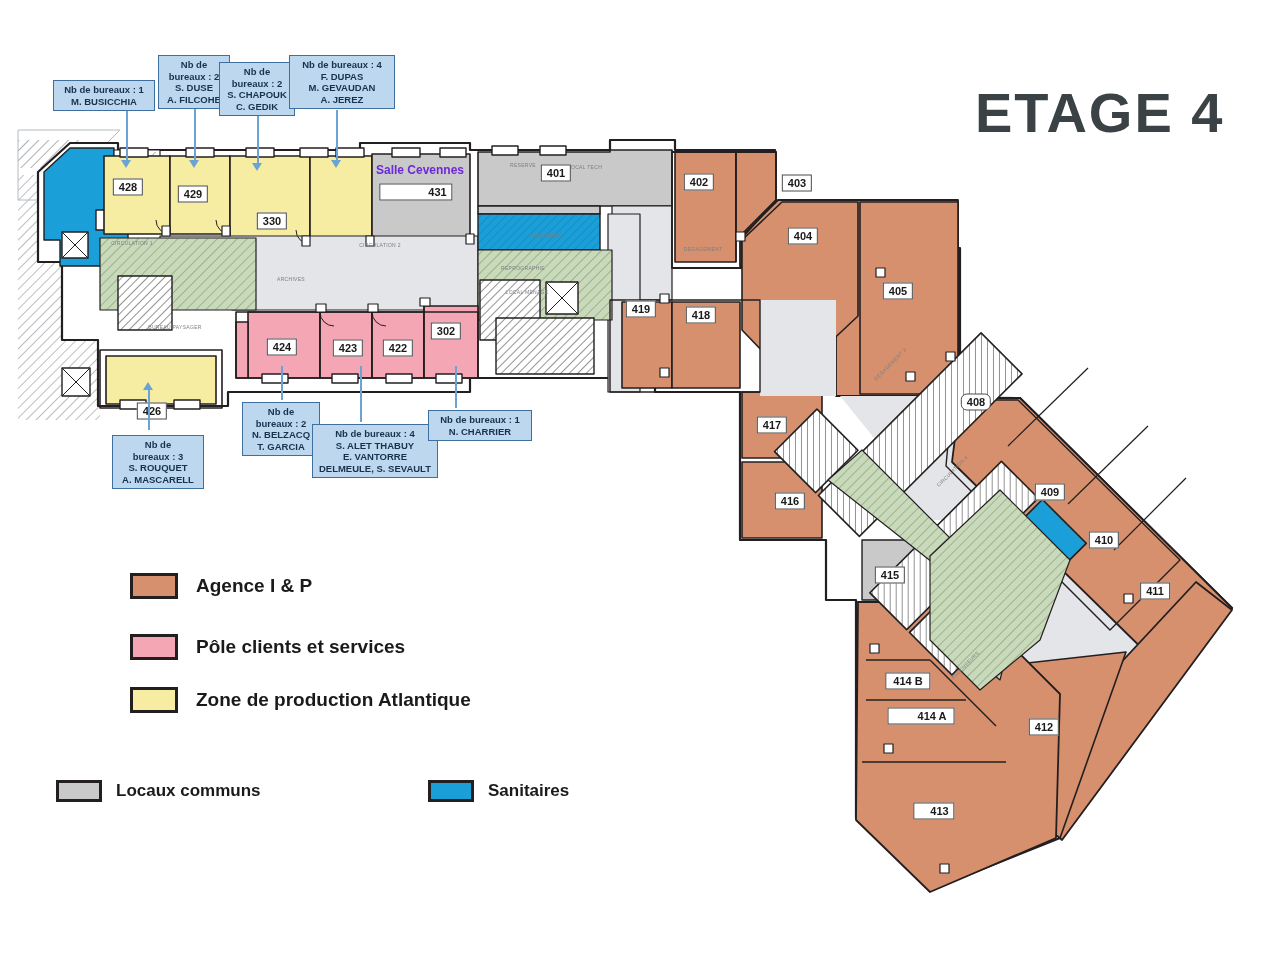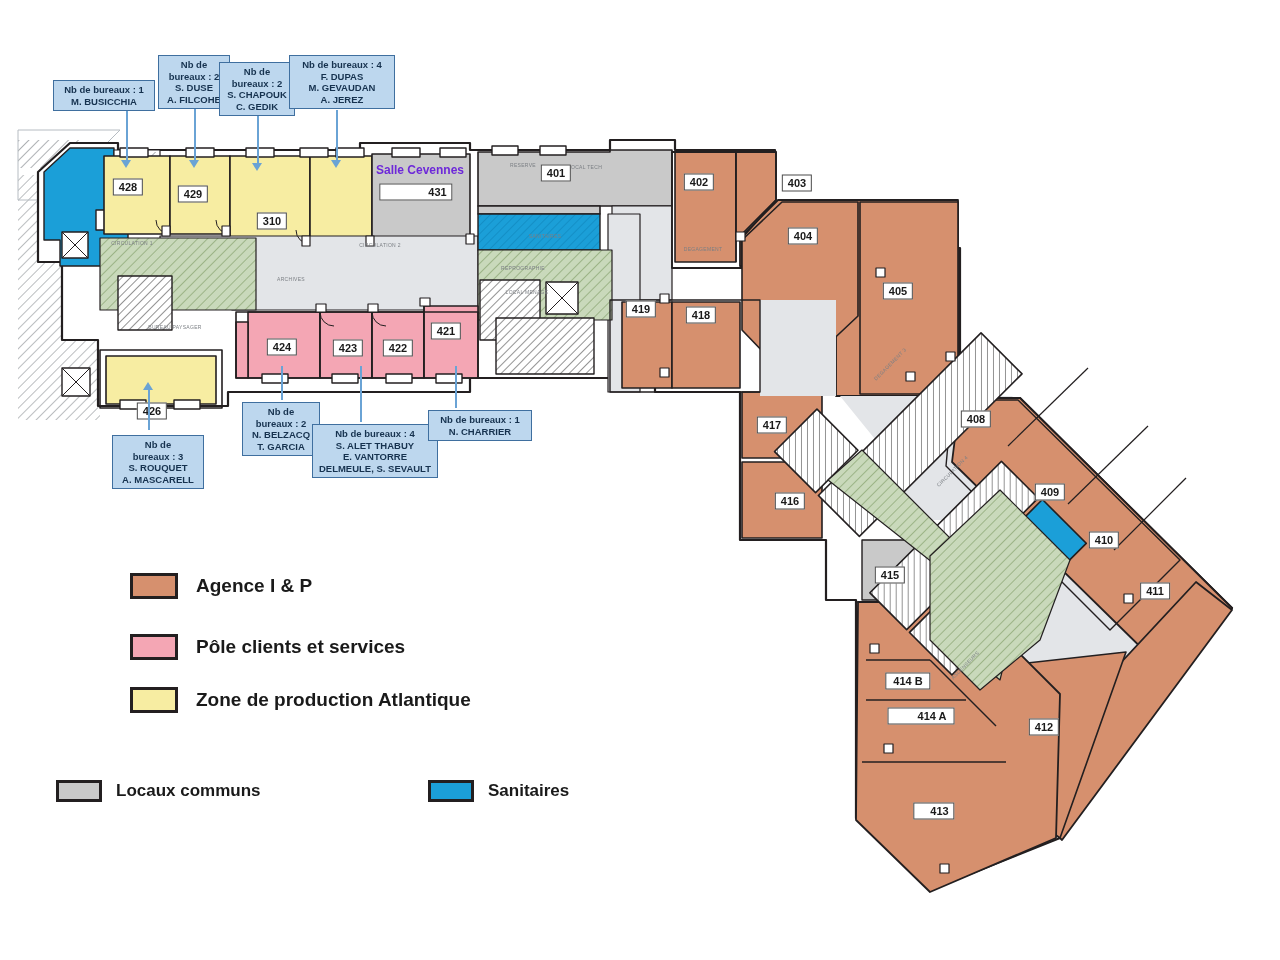--- a/index.html
+++ b/index.html
@@ -44,20 +44,21 @@
            transform:translate(-50%,-50%);white-space:nowrap;}
   .planlbl.rot{transform:translate(-50%,-50%) rotate(-45deg);}
   .salle{position:absolute;font-size:12px;color:#6d28d9;font-weight:bold;
          transform:translate(-50%,-50%);white-space:nowrap;}
 </style>
 </head>
 <body>
 
 <div id="stage">
 
+  <div class="title">ETAGE 4</div>
 
   <svg id="plan" viewBox="0 0 1280 960" xmlns="http://www.w3.org/2000/svg">
     <defs>
       <pattern id="hatchGrey" width="7" height="7" patternTransform="rotate(45)" patternUnits="userSpaceOnUse">
         <rect width="7" height="7" fill="#ffffff"></rect>
         <line x1="0" y1="0" x2="0" y2="7" stroke="#8d9196" stroke-width="1.4"></line>
       </pattern>
       <pattern id="hatchGreen" width="7" height="7" patternTransform="rotate(45)" patternUnits="userSpaceOnUse">
         <rect width="7" height="7" fill="#c9d9bb"></rect>
         <line x1="0" y1="0" x2="0" y2="7" stroke="#7d9c63" stroke-width="1.2"></line>
@@ -256,38 +257,38 @@
     <div class="planlbl" style="left:585px;top:167px">LOCAL TECH</div>
     <div class="planlbl" style="left:703px;top:249px">DEGAGEMENT</div>
     <div class="planlbl rot" style="left:952px;top:471px">CIRCULATION 4</div>
     <div class="planlbl rot" style="left:890px;top:364px">DEGAGEMENT 3</div>
     <div class="planlbl rot" style="left:965px;top:665px">ASCENSEURS</div>
   </div>
 
   <div id="rooms-layer">
       <div class="room" style="left: 128px; top: 187px;">428</div>
       <div class="room" style="left: 193px; top: 194px;">429</div>
-      <div class="room" style="left: 272px; top: 221px;">310</div>
+      <div class="room" style="left: 272px; top: 221px;">330</div>
       <div class="room" style="left: 416px; top: 192px; padding-left: 48px;">431</div>
       <div class="room" style="left: 152px; top: 411px;">426</div>
       <div class="room" style="left: 282px; top: 347px;">424</div>
       <div class="room" style="left: 348px; top: 348px;">423</div>
       <div class="room" style="left: 398px; top: 348px;">422</div>
-      <div class="room" style="left: 446px; top: 331px;">421</div>
+      <div class="room" style="left: 446px; top: 331px;">302</div>
       <div class="room" style="left: 556px; top: 173px;">401</div>
       <div class="room" style="left: 699px; top: 182px;">402</div>
       <div class="room" style="left: 757px; top: 183px; margin-left: 40px;">403</div>
       <div class="room" style="left: 803px; top: 236px;">404</div>
       <div class="room" style="left: 898px; top: 291px;">405</div>
       <div class="room" style="left: 641px; top: 309px;">419</div>
       <div class="room" style="left: 701px; top: 315px;">418</div>
       <div class="room" style="left: 772px; top: 425px;">417</div>
       <div class="room" style="left: 790px; top: 501px;">416</div>
       <div class="room" style="left: 890px; top: 575px;">415</div>
-      <div class="room" style="left: 976px; top: 419px;">408</div>
+      <div class="room" style="left: 976px; top: 402px; border-radius: 6px;">408</div>
       <div class="room" style="left: 1050px; top: 492px;">409</div>
       <div class="room" style="left: 1104px; top: 540px;">410</div>
       <div class="room" style="left: 1155px; top: 591px;">411</div>
       <div class="room" style="left: 1044px; top: 727px;">412</div>
       <div class="room" style="left: 934px; top: 811px; padding-left: 16px;">413</div>
       <div class="room wide" style="left: 921px; top: 716px; padding-left: 29px;">414 A</div>
       <div class="room wide" style="left: 908px; top: 681px;">414 B</div>
     </div>
 
   <div id="callouts-layer">

